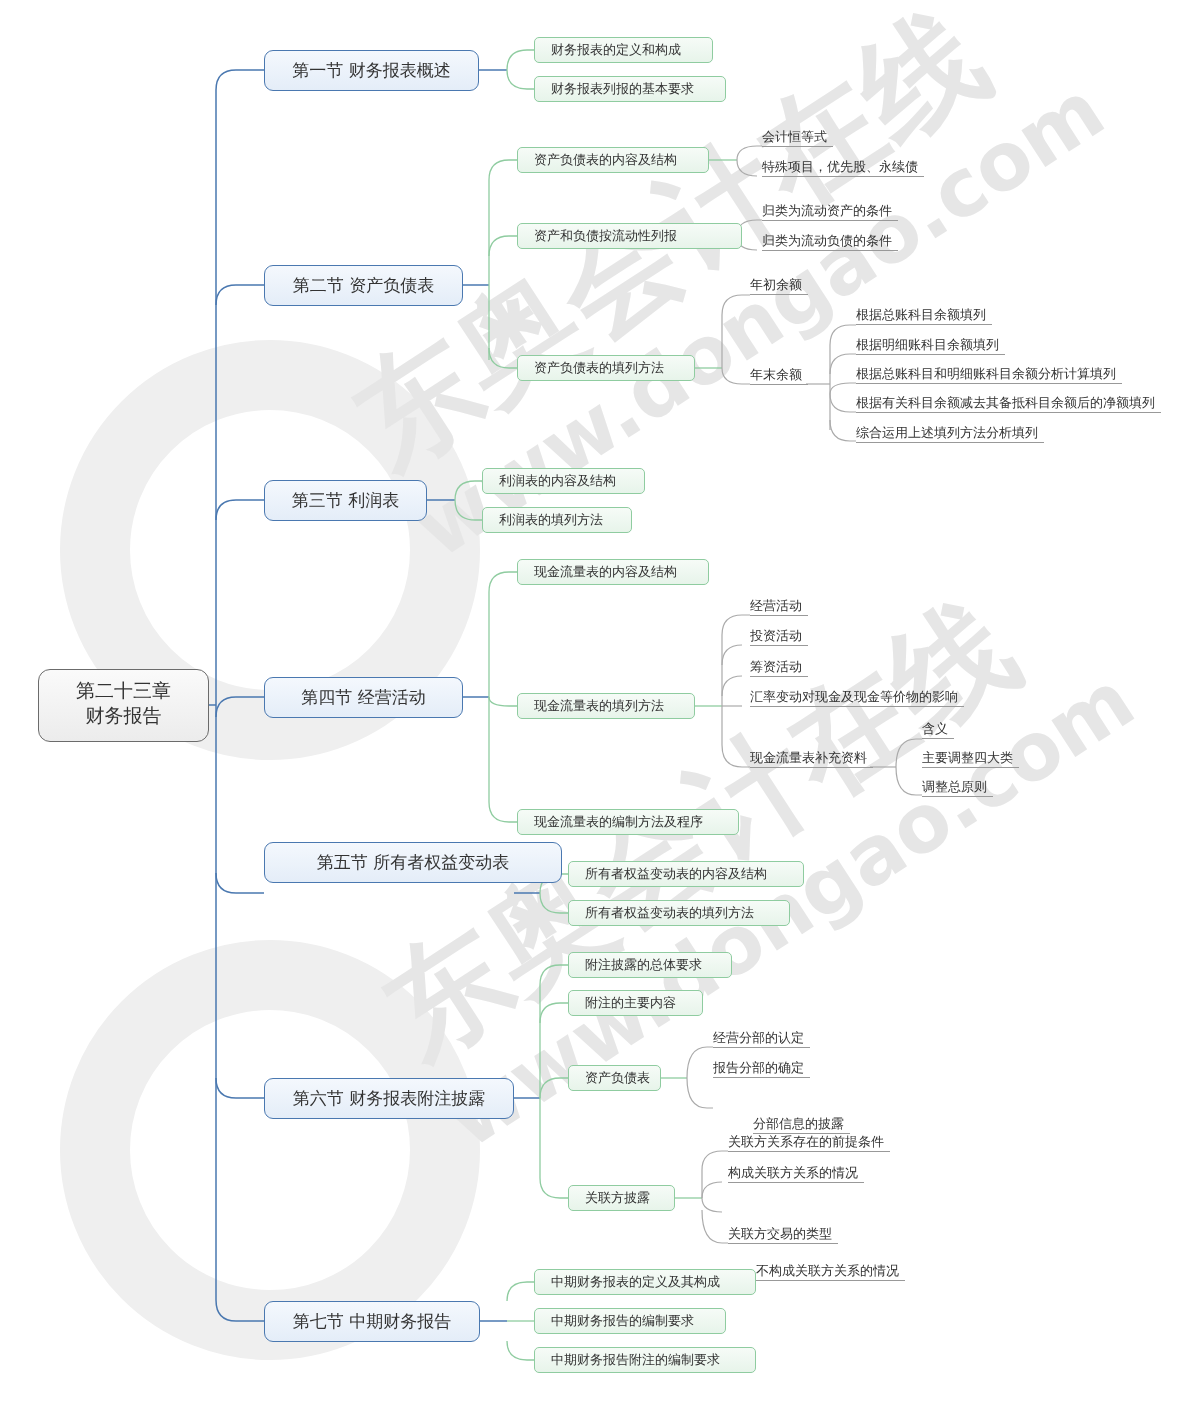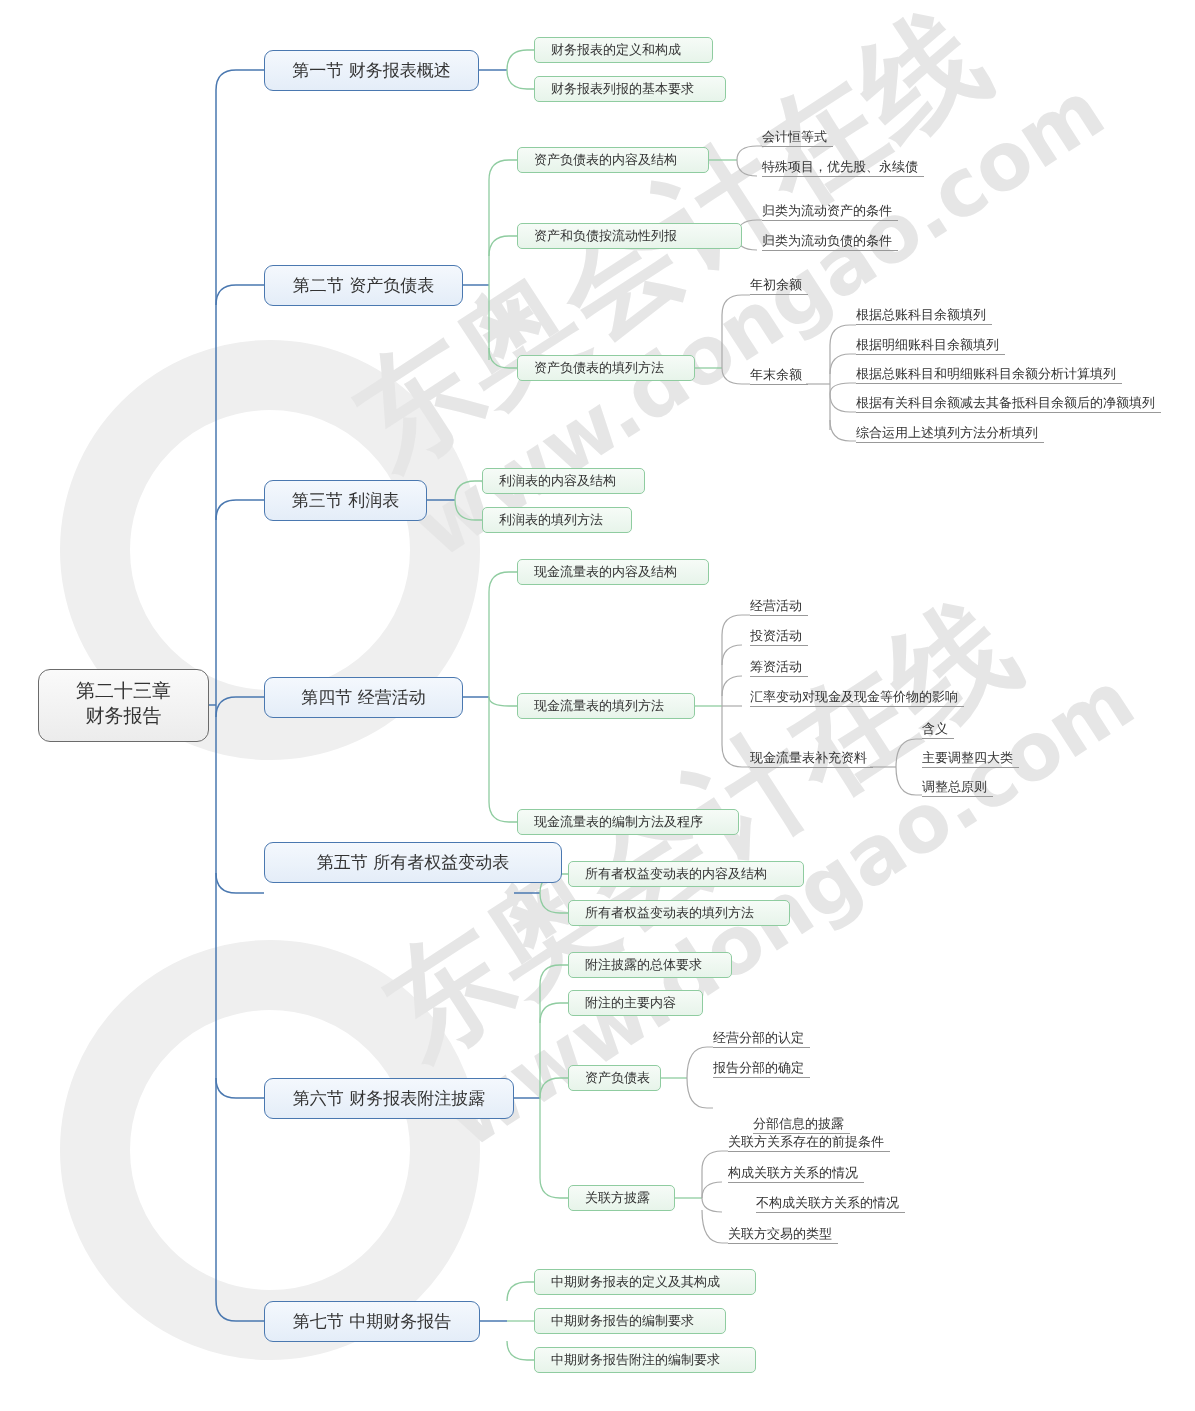--- a/index.html
+++ b/index.html
@@ -205,21 +205,21 @@
     <span>资产负债表</span>
   </div>
 <div class="node sub" style="left:568px;top:1185px;width:107px;height:26px;">
     <span>关联方披露</span>
   </div>
 <div class="node leaf" style="left:713px;top:1029px;"><span>经营分部的认定</span></div>
 <div class="node leaf" style="left:713px;top:1059px;"><span>报告分部的确定</span></div>
 <div class="node leaf" style="left:713px;top:1115px;margin-left:40px;"><span>分部信息的披露</span></div>
 <div class="node leaf" style="left:728px;top:1133px;"><span>关联方关系存在的前提条件</span></div>
 <div class="node leaf" style="left:728px;top:1164px;"><span>构成关联方关系的情况</span></div>
-<div class="node leaf" style="left:728px;top:1194px;margin-left:28px;"><span>不构成关联方关系的情况</span></div>
+<div class="node leaf" style="left:728px;top:1262px;margin-left:28px;"><span>不构成关联方关系的情况</span></div>
 <div class="node leaf" style="left:728px;top:1225px;"><span>关联方交易的类型</span></div>
 
 <div class="node sec" style="left:264px;top:1301px;width:216px;height:41px;">
     <span>第七节 中期财务报告</span>
   </div>
 <div class="node sub" style="left:534px;top:1269px;width:222px;height:26px;">
     <span>中期财务报表的定义及其构成</span>
   </div>
 <div class="node sub" style="left:534px;top:1308px;width:192px;height:26px;">
     <span>中期财务报告的编制要求</span>

